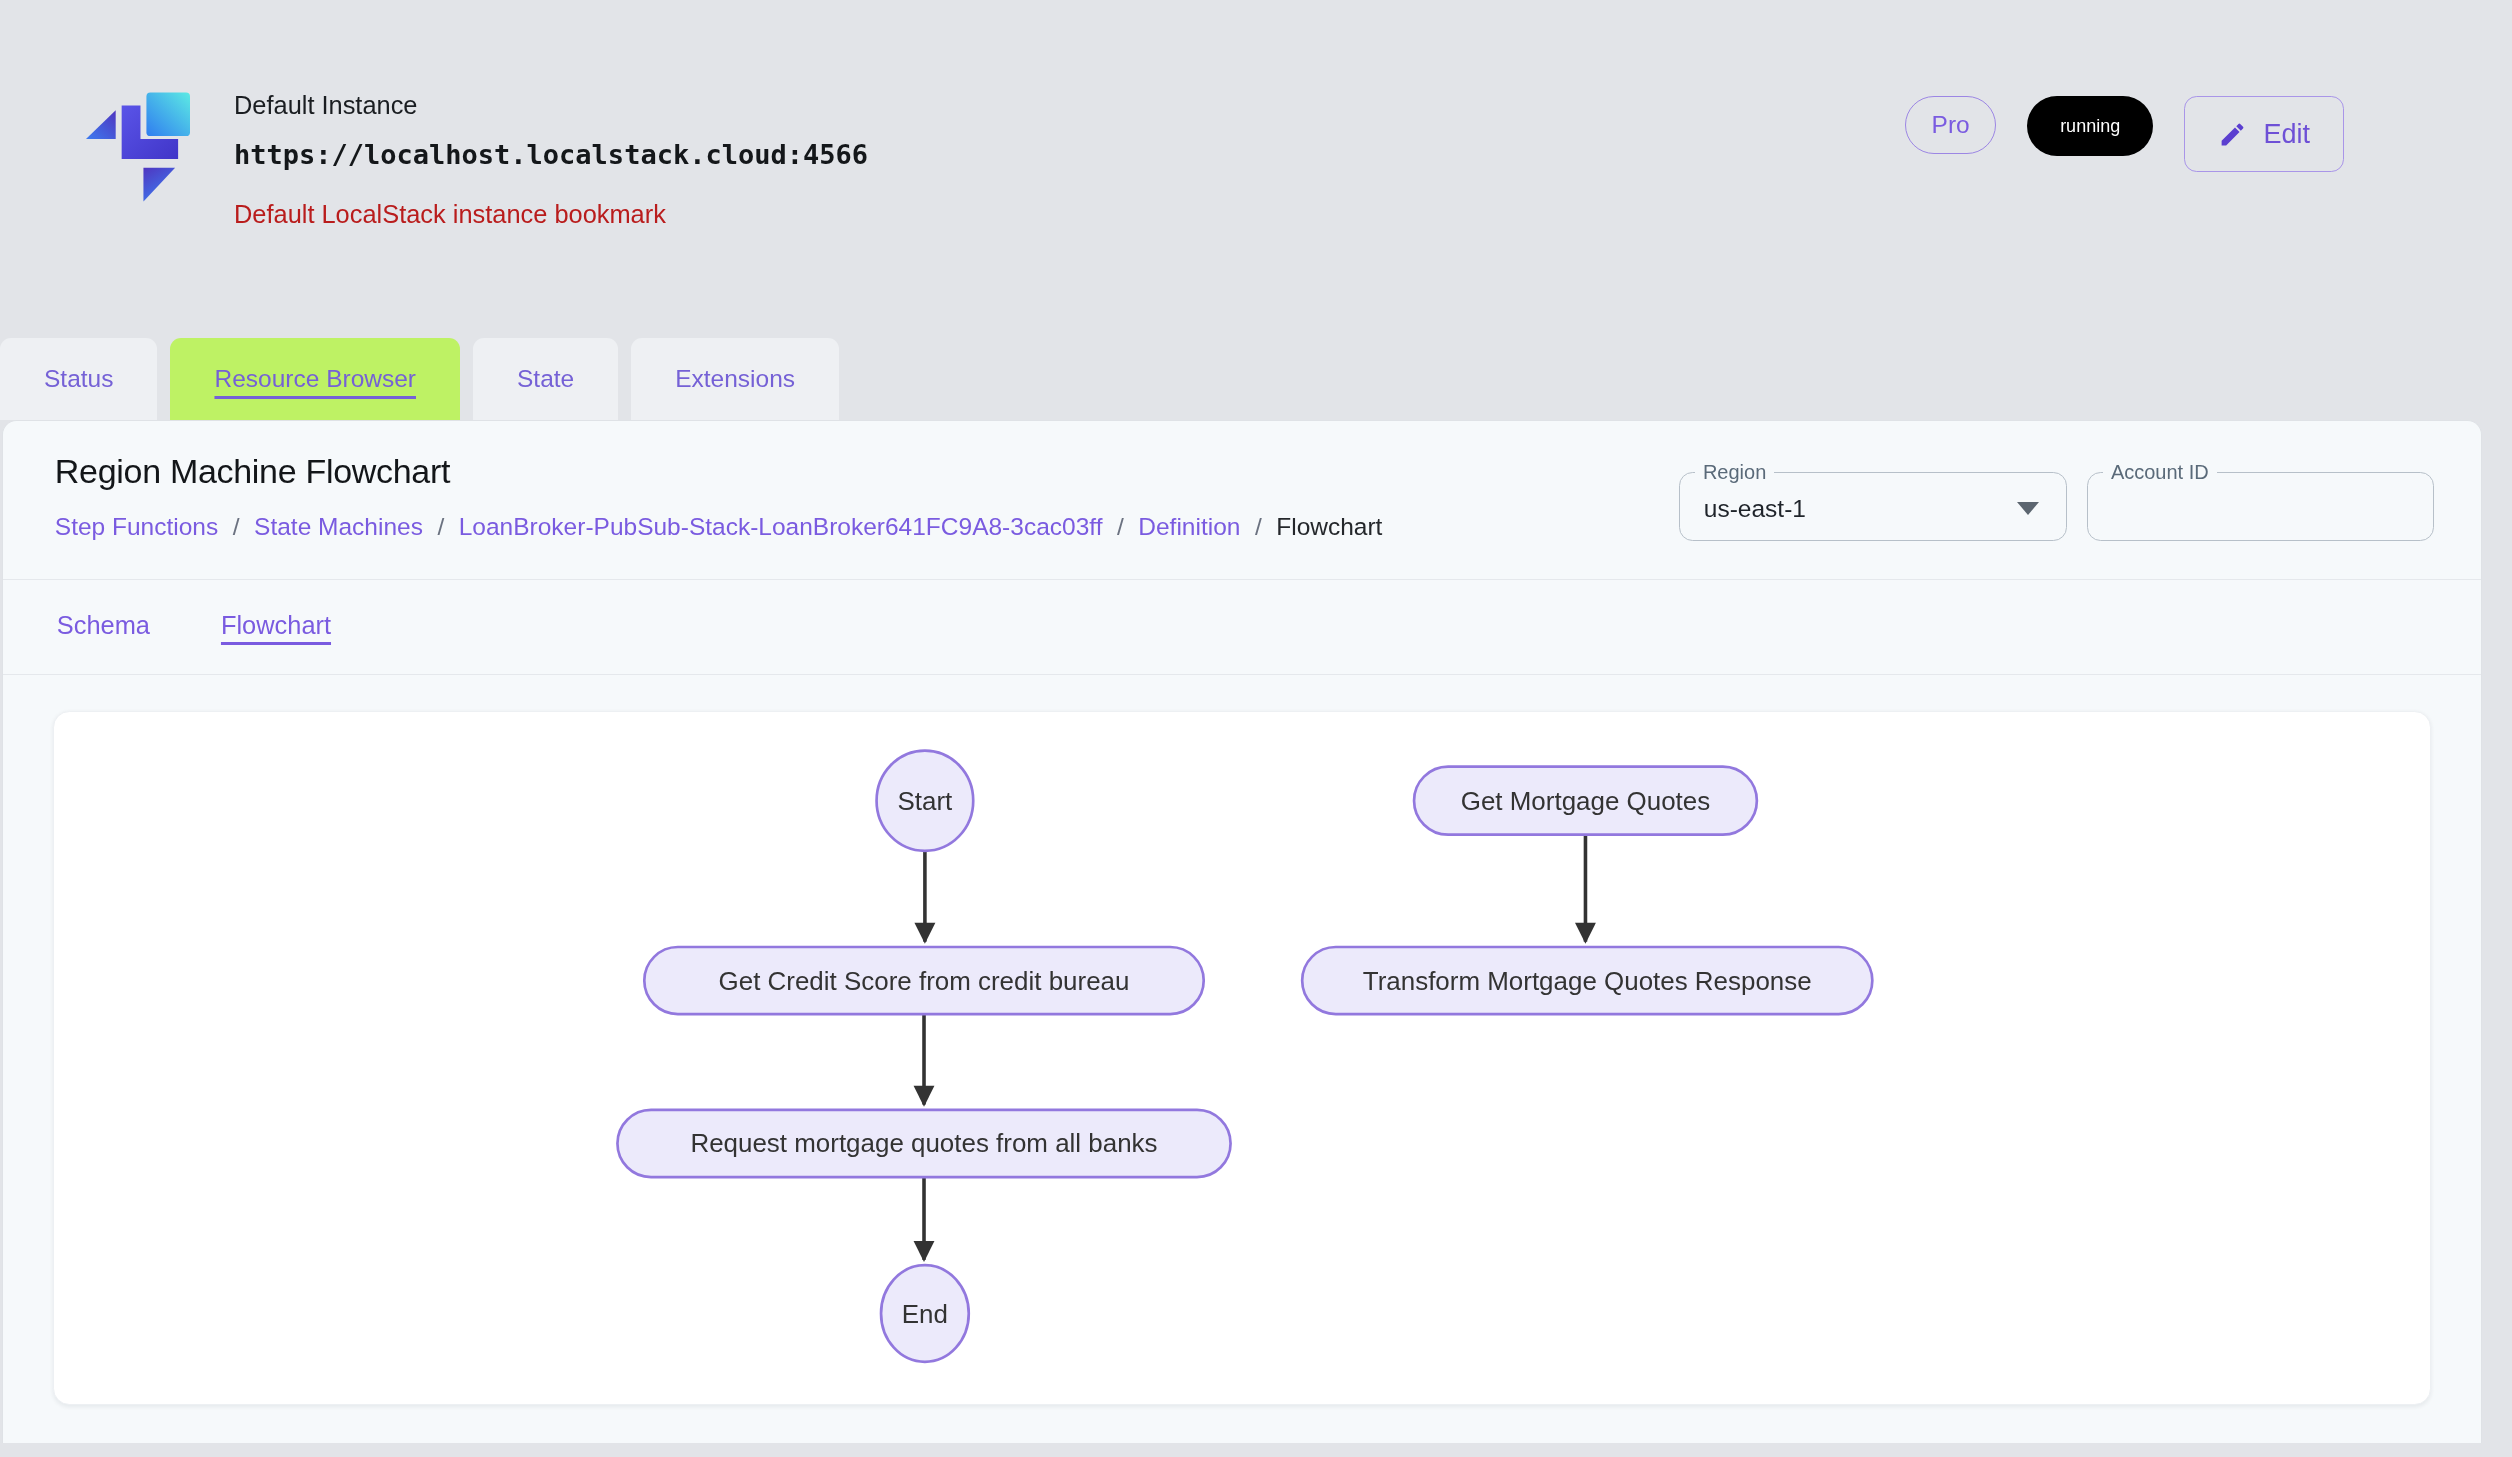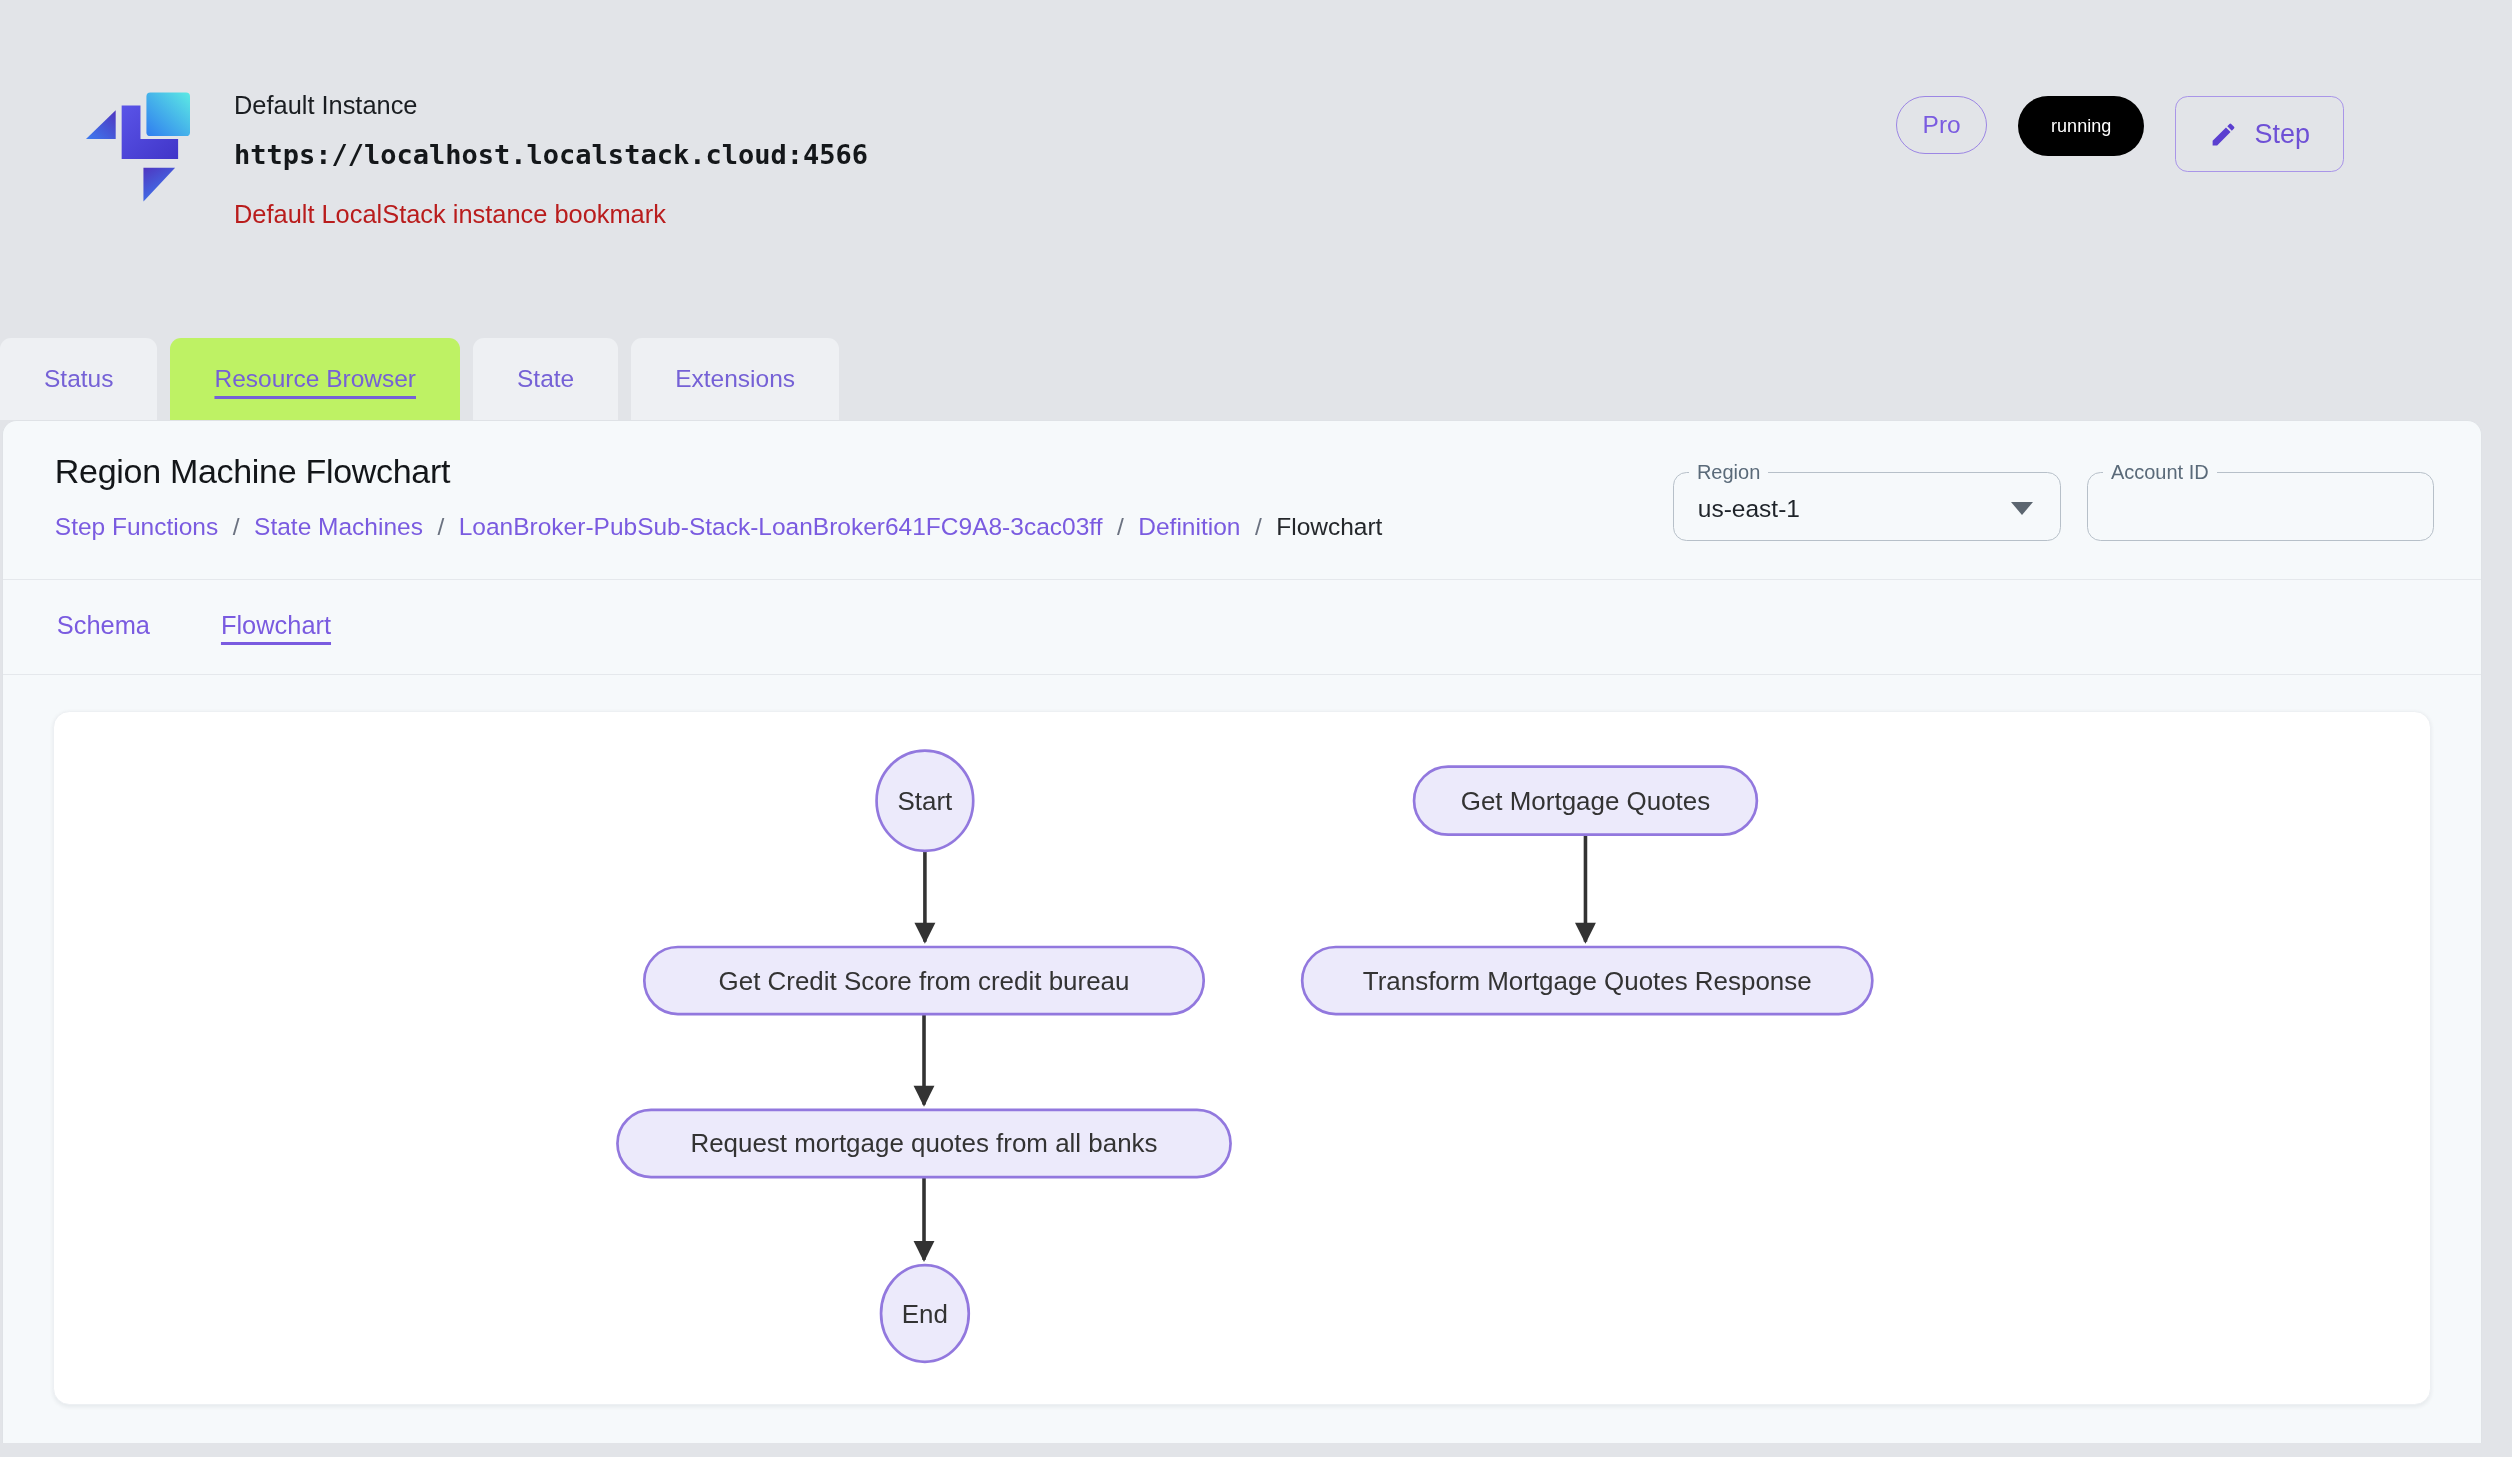--- a/index.html
+++ b/index.html
@@ -48,21 +48,21 @@
   .panel {
     margin: 0 1.8px; height: 1023px; background: #f6f9fb;
     border: 1.8px solid #dfe2e6; border-bottom: none; border-radius: 14.5px 14.5px 0 0;
   }
   .panel-header { display: flex; justify-content: space-between; padding: 31px 47px 38px 52px; }
   .page-title { font-size: 34px; color: #131619; font-weight: 400; letter-spacing: -0.3px; }
   .breadcrumb { margin-top: 22px; font-size: 24.5px; display: flex; align-items: center; flex-wrap: nowrap; }
   .crumb-link { color: #7a5be0; text-decoration: none; cursor: pointer; }
   .crumb-sep { color: #6b7280; margin: 0 14.5px; }
   .crumb-current { color: #24272b; }
-  .panel-header-right { display: flex; gap: 26px; margin-top: 9px; }
+  .panel-header-right { display: flex; gap: 20px; margin-top: 9px; }
   fieldset.outlined {
     border: 1.8px solid #b7c0c9; border-radius: 13.6px; height: 80px; position: relative; background: transparent;
   }
   fieldset.outlined legend { font-size: 20px; color: #5a6a79; margin-left: 14.5px; padding: 0 8.2px; }
   .field-region { width: 388px; }
   .field-account { width: 347px; }
   .select-inner { display: flex; align-items: center; justify-content: space-between; height: 49px; padding: 0 27px 0 23.6px; cursor: pointer; }
   .select-value { font-size: 24.5px; color: #1f242a; }
   .caret-down { width: 0; height: 0; border-left: 11px solid transparent; border-right: 11px solid transparent; border-top: 13.6px solid #5c6670; }
   .account-input {
@@ -122,21 +122,21 @@
         <div class="instance-desc">Default LocalStack instance bookmark</div>
       </div>
     </div>
     <div class="header-right">
       <div class="chip-pro">Pro</div>
       <div class="chip-running">running</div>
       <button class="btn-edit">
         <svg class="pencil" viewBox="0 0 24 24" aria-hidden="true">
           <path d="M3 17.25V21h3.75L17.81 9.94l-3.75-3.75L3 17.25zM20.71 7.04a.996.996 0 0 0 0-1.41l-2.34-2.34a.996.996 0 0 0-1.41 0l-1.83 1.83 3.75 3.75 1.83-1.83z"></path>
         </svg>
-        <span>Step</span>
+        <span>Edit</span>
       </button>
     </div>
   </div>
 
   <div class="tabs-row">
     <div class="tab">Status</div>
     <div class="tab active">Resource Browser</div>
     <div class="tab">State</div>
     <div class="tab">Extensions</div>
   </div>

